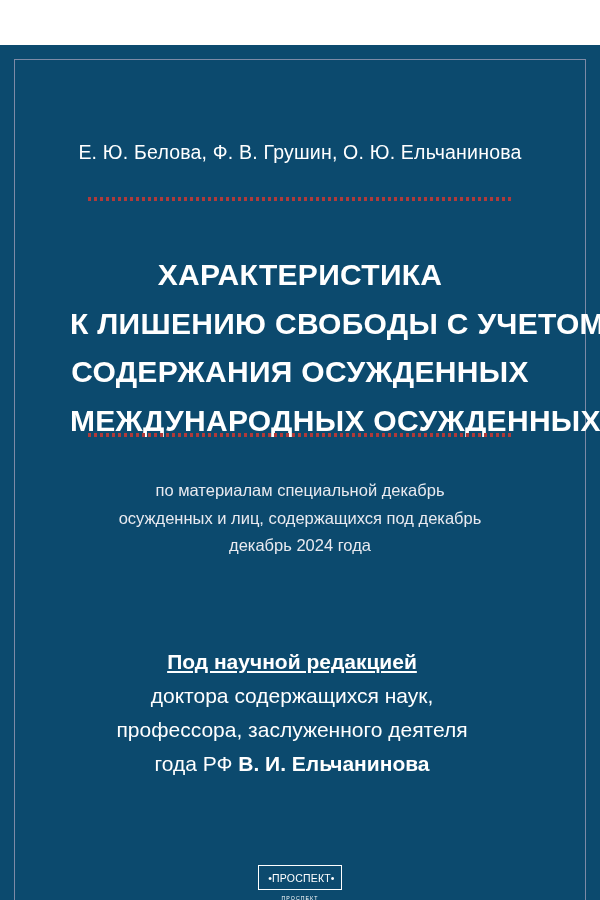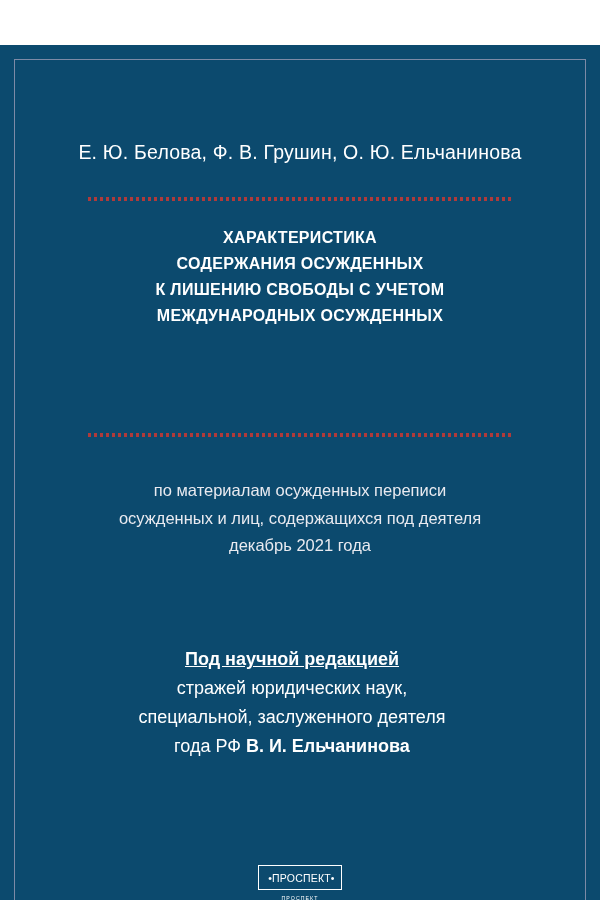--- a/index.html
+++ b/index.html
@@ -56,26 +56,26 @@
       #b03a3a 3px,
       rgba(0,0,0,0) 3px,
       rgba(0,0,0,0) 6px
     );
   }
   .rule-top { top: 152px; }
   .rule-bottom { top: 388px; }
 
   .title {
     position: absolute;
-    top: 180px;
+    top: 206px;
     left: 10px;
     right: 10px;
     text-align: center;
     color: #ffffff;
-    font-size: 16px;
+    font-size: 30px;
     font-weight: bold;
     line-height: 1.62;
     letter-spacing: 0.3px;
   }
   .title .line { display: block; white-space: nowrap; }
 
   .subtitle {
     position: absolute;
     top: 432px;
     left: 0;
@@ -87,21 +87,21 @@
   }
   .subtitle .line { display: block; }
 
   .editorial {
     position: absolute;
     top: 600px;
     left: 0;
     right: 16px;
     text-align: center;
     color: #ffffff;
-    font-size: 18px;
+    font-size: 21px;
     line-height: 1.62;
   }
   .editorial .line { display: block; }
   .editorial .bold { font-weight: bold; }
   .editorial .underline { font-weight: bold; text-decoration: underline; }
 
   .logo {
     position: absolute;
     left: 50%;
     transform: translateX(-50%);
@@ -135,37 +135,37 @@
   <div class="inner-frame"></div>
 
   <div class="content">
 
     <div class="authors">Е. Ю. Белова, Ф. В. Грушин, О. Ю. Ельчанинова</div>
 
     <div class="dashed-rule rule-top"></div>
 
     <div class="title">
       <span class="line">ХАРАКТЕРИСТИКА</span>
+      <span class="line">К ЛИШЕНИЮ СВОБОДЫ С УЧЕТОМ</span>
       <span class="line">СОДЕРЖАНИЯ ОСУЖДЕННЫХ</span>
-      <span class="line">К ЛИШЕНИЮ СВОБОДЫ С УЧЕТОМ</span>
       <span class="line">МЕЖДУНАРОДНЫХ ОСУЖДЕННЫХ</span>
     </div>
 
     <div class="dashed-rule rule-bottom"></div>
 
     <div class="subtitle">
-      <span class="line">по материалам осужденных переписи</span>
-      <span class="line">осужденных и лиц, содержащихся под деятеля</span>
-      <span class="line">декабрь 2021 года</span>
+      <span class="line">по материалам специальной декабрь</span>
+      <span class="line">осужденных и лиц, содержащихся под декабрь</span>
+      <span class="line">декабрь 2024 года</span>
     </div>
 
     <div class="editorial">
       <span class="line underline">Под научной редакцией</span>
-      <span class="line">стражей юридических наук,</span>
-      <span class="line">специальной, заслуженного деятеля</span>
+      <span class="line">доктора содержащихся наук,</span>
+      <span class="line">профессора, заслуженного деятеля</span>
       <span class="line"><span>года РФ </span><span class="bold">В. И. Ельчанинова</span></span>
     </div>
 
     <div class="logo">
       <div class="logo-box">
         <div class="logo-mark">•ПРОСПЕКТ•</div>
       </div>
       <div class="logo-caption">ПРОСПЕКТ</div>
     </div>
 

